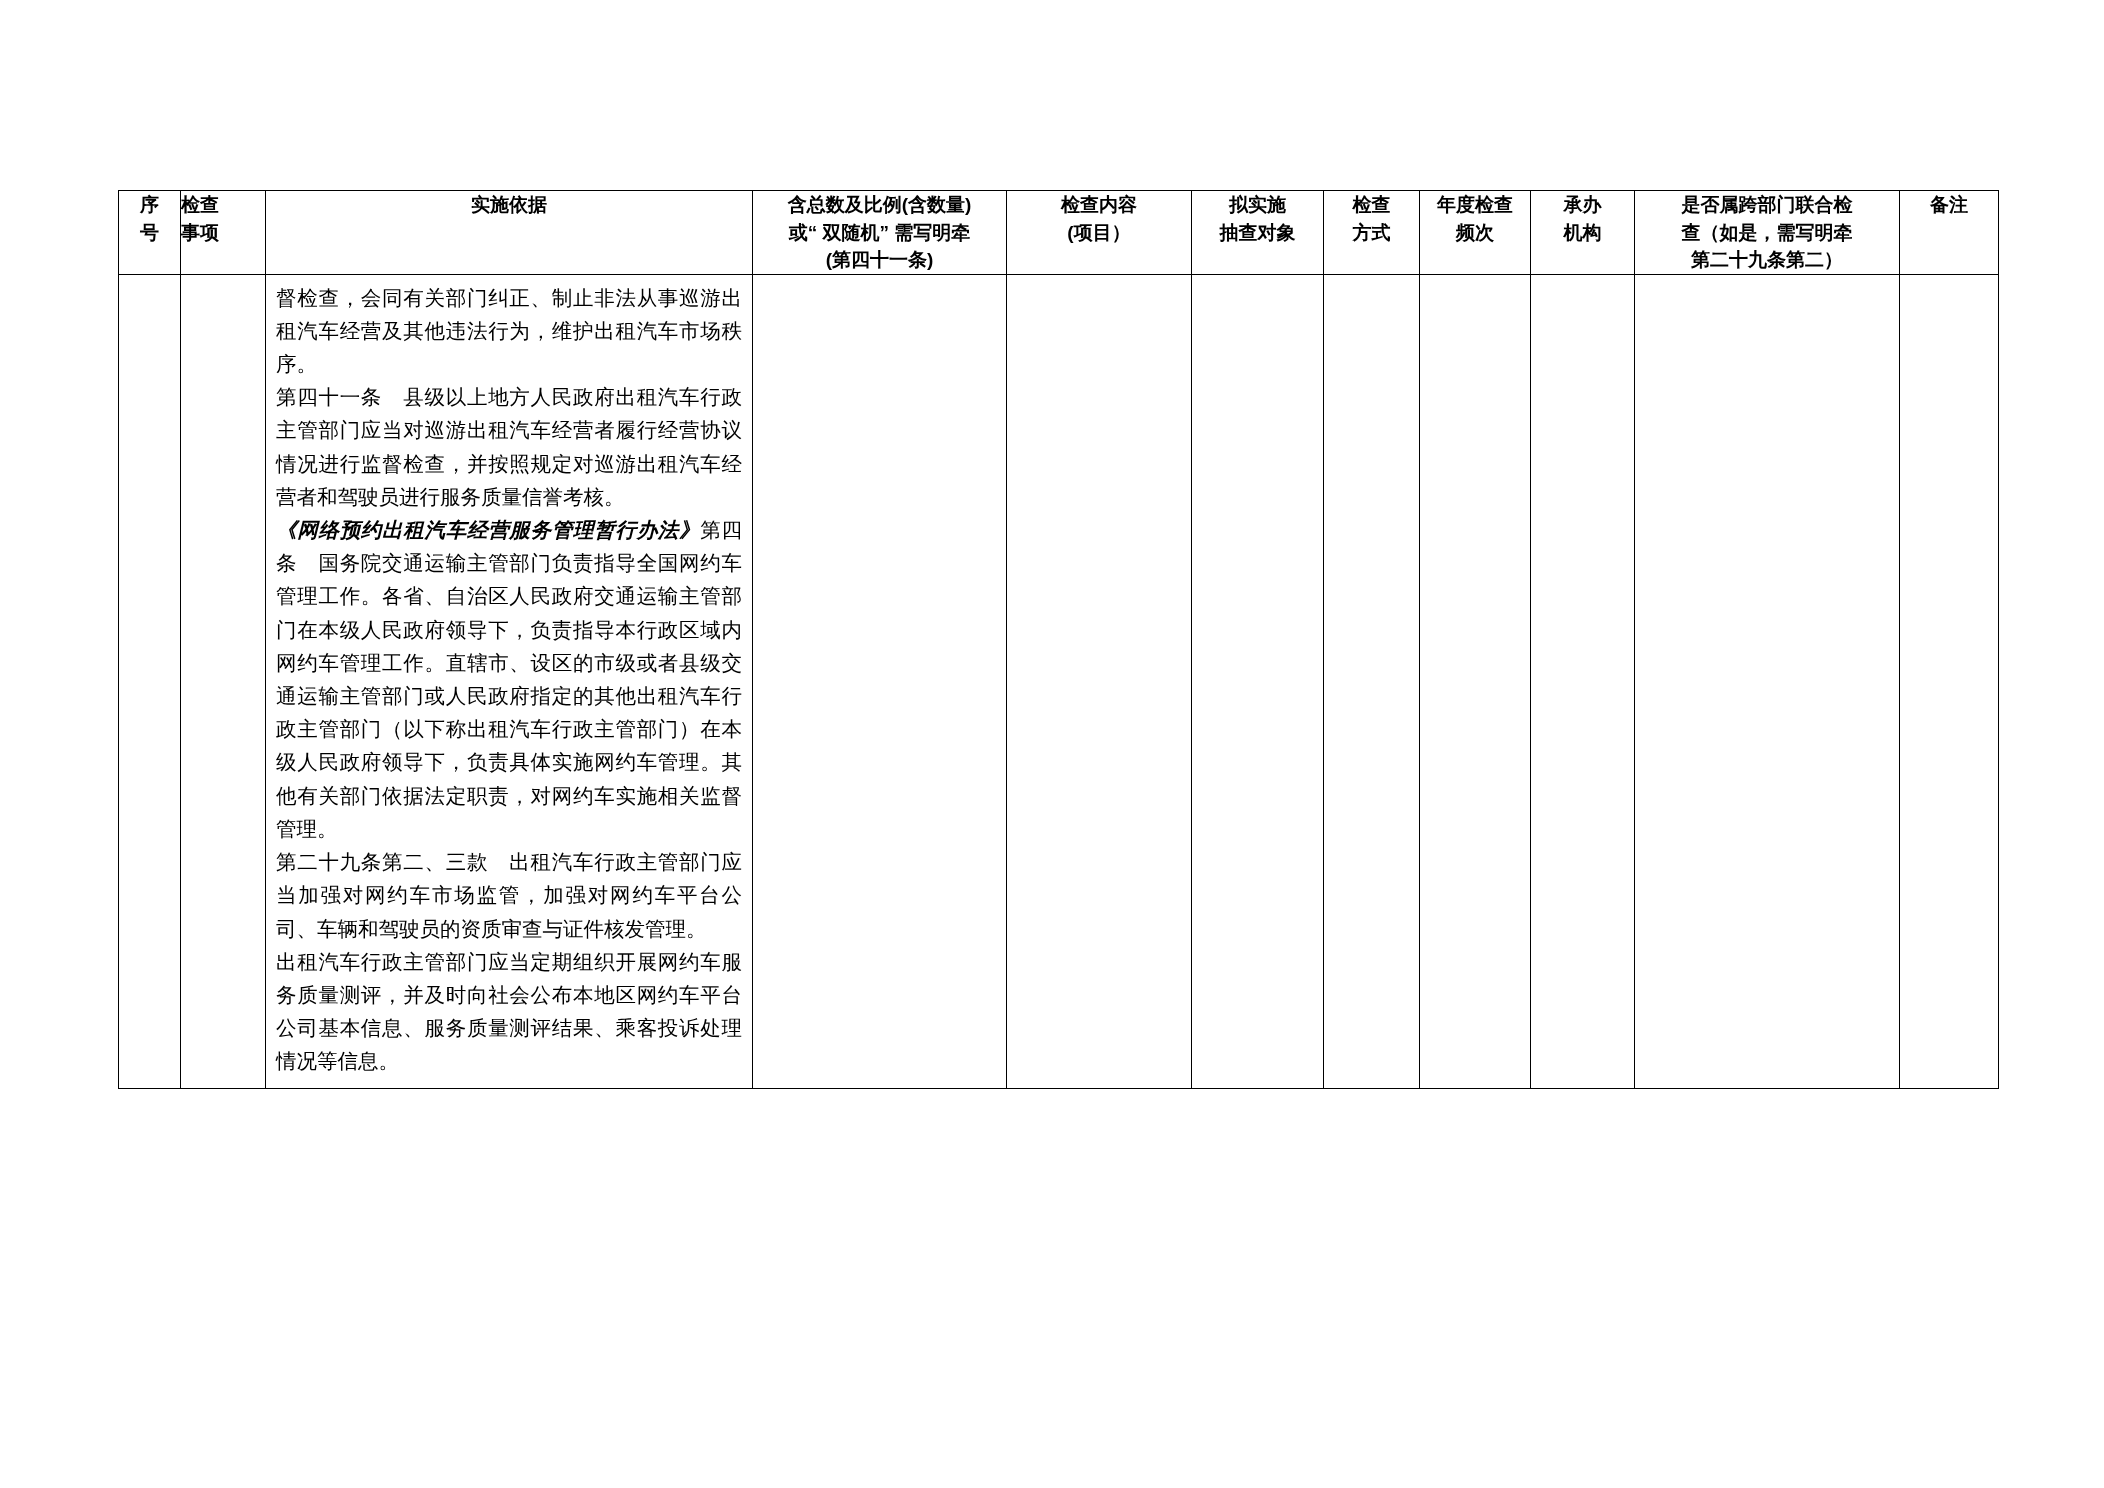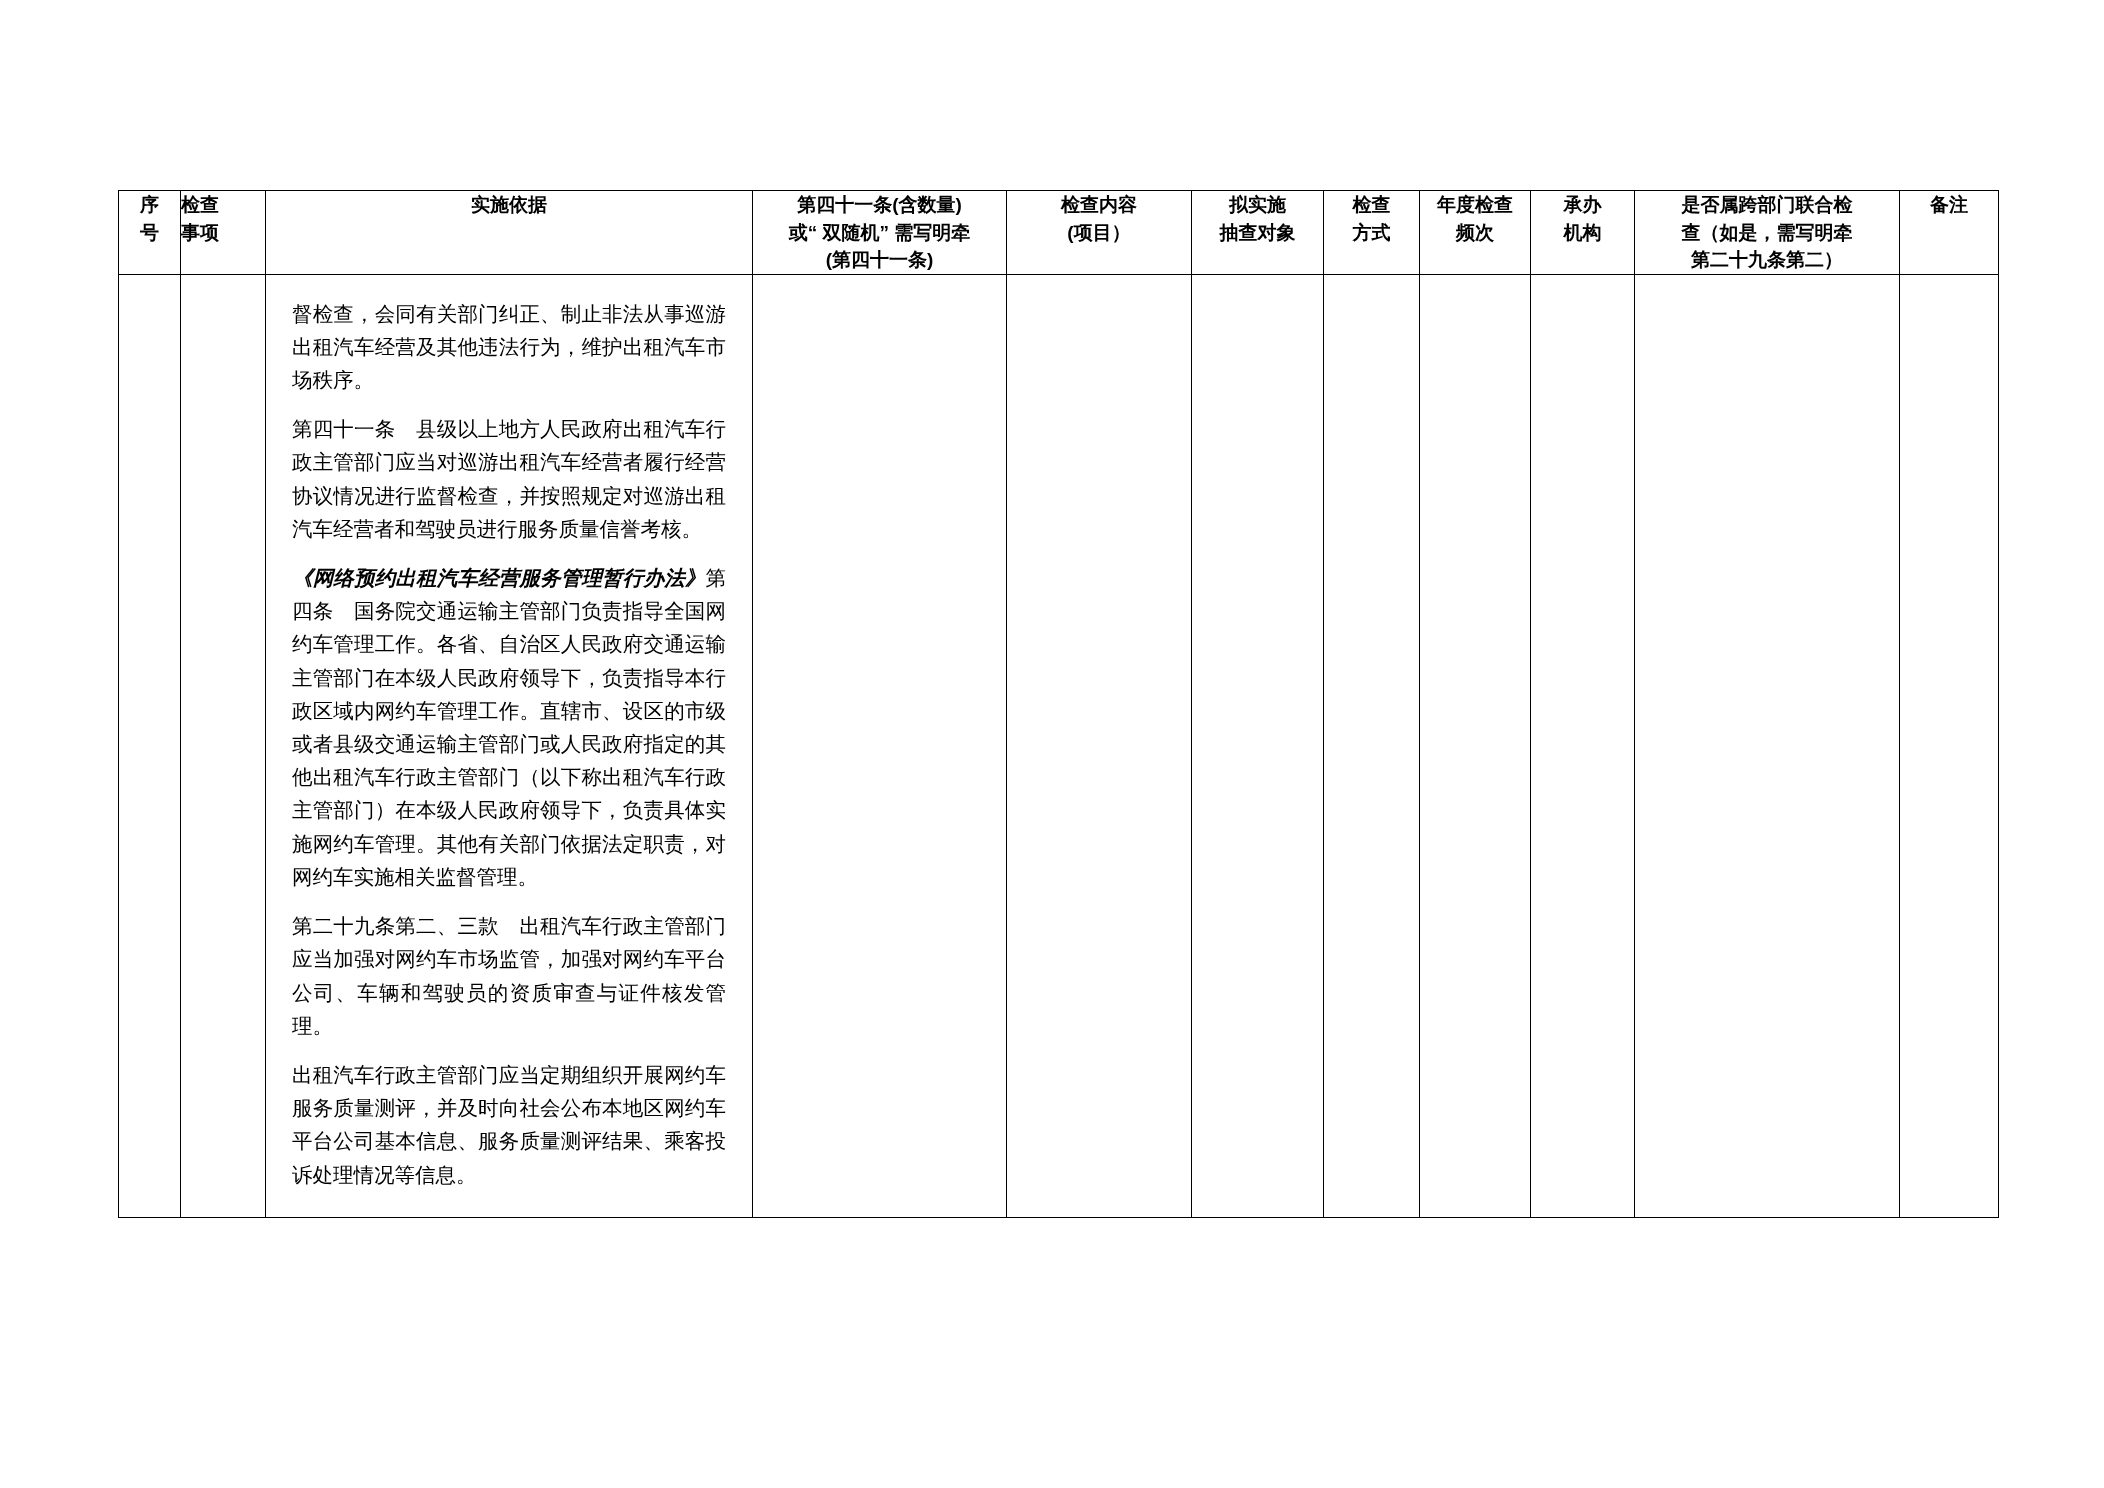--- a/index.html
+++ b/index.html
@@ -66,21 +66,21 @@
     height: 700px;
   }
   .basis-text {
     font-size: 20.5px;
     line-height: 1.62;
     text-align: justify;
     padding: 6px 10px 10px 10px;
     font-family: "Liberation Sans", sans-serif;
   }
   .basis-text p {
-    margin: 16px;
+    margin: 0;
     text-indent: 0;
   }
   .basis-text b {
     font-weight: bold;
     font-style: italic;
   }
 </style>
 </head>
 <body>
 
@@ -107,21 +107,21 @@
             <span class="hl">号</span>
           </th>
           <th class="h-item">
             <span class="hl">检查</span>
             <span class="hl">事项</span>
           </th>
           <th class="h-basis">
             <span class="hl">实施依据</span>
           </th>
           <th class="h-target">
-            <span class="hl">第四十一条(含数量)</span>
+            <span class="hl">含总数及比例(含数量)</span>
             <span class="hl">或“ 双随机” 需写明牵</span>
             <span class="hl">(第四十一条)</span>
           </th>
           <th class="h-content">
             <span class="hl">检查内容</span>
             <span class="hl">(项目）</span>
           </th>
           <th class="h-time">
             <span class="hl">拟实施</span>
             <span class="hl">抽查对象</span>

